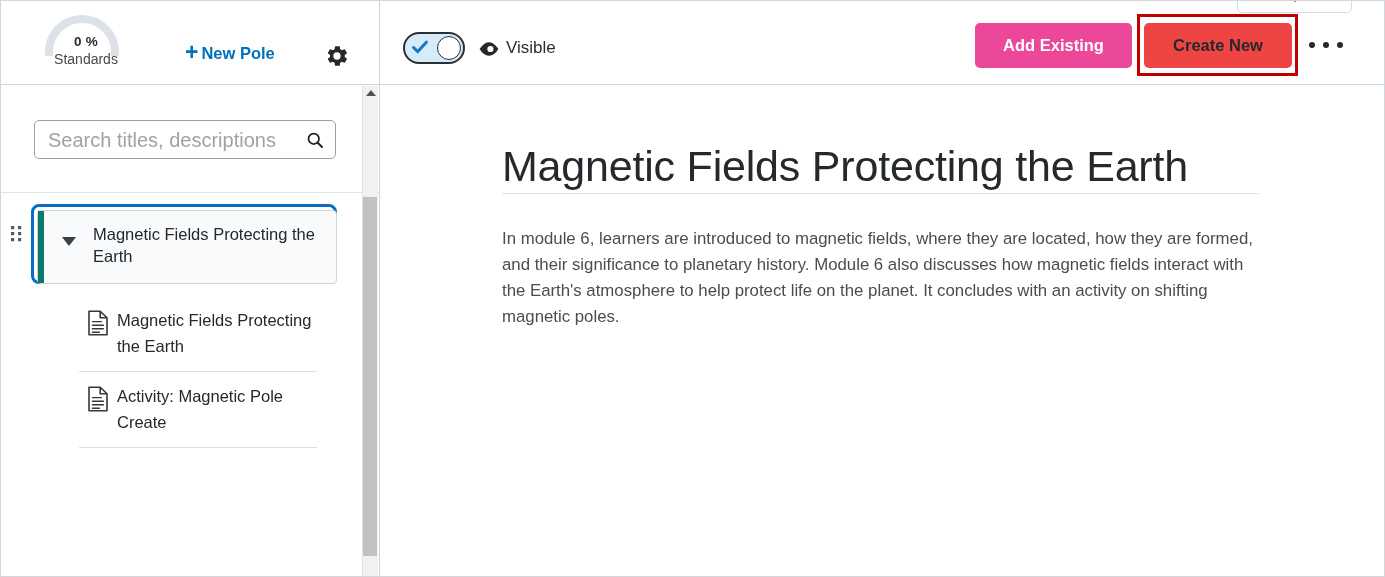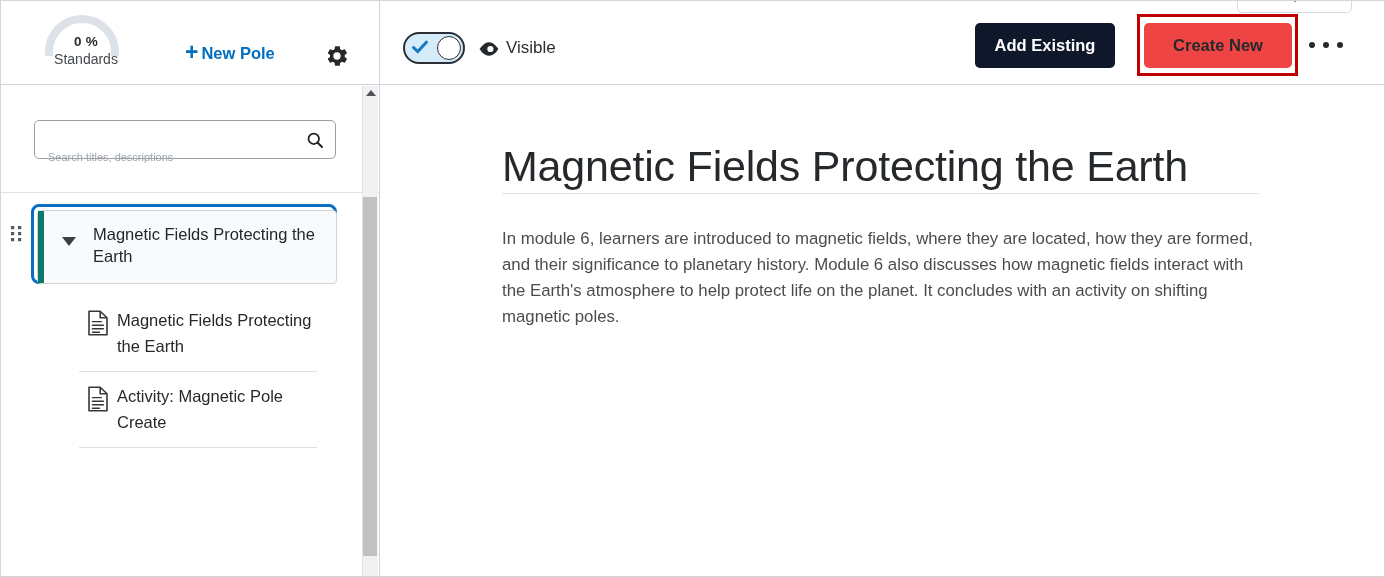--- a/index.html
+++ b/index.html
@@ -95,25 +95,25 @@
     position: absolute;
     left: 33px; top: 35px;
     width: 302px; height: 39px;
     border: 1px solid #9aa0a6;
     border-radius: 5px;
     box-sizing: border-box;
     background: #fff;
   }
   .search-box input {
     position: absolute;
-    left: 11px; top: 16px;
+    left: 11px; top: 0;
     width: 250px; height: 37px;
     border: 0; outline: 0; background: transparent;
     font-family: "Liberation Sans", sans-serif;
-    font-size: 11px; color: #2b2e31;
+    font-size: 20px; color: #2b2e31;
   }
   .search-box input::placeholder { color: #9da3a9; }
   .search-ic {
     position: absolute;
     right: 10px; top: 9px;
     width: 20px; height: 20px;
     cursor: pointer;
   }
 
   
@@ -280,22 +280,22 @@
   }
   .chev-ic {
     position: absolute;
     left: 45px; top: 9px;
     width: 24px; height: 14px;
   }
 
   .btn-add {
     position: absolute;
     left: 595px; top: 22px;
-    width: 140px; height: 45px;
-    background: #0f172a;
+    width: 157px; height: 45px;
+    background: #ec4899;
     border: 0; border-radius: 5px;
     color: #fff;
     font-family: "Liberation Sans", sans-serif;
     font-size: 16.5px; font-weight: bold;
     cursor: pointer;
   }
   .annot-box {
     position: absolute;
     left: 757px; top: 13px;
     width: 161px; height: 62px;

